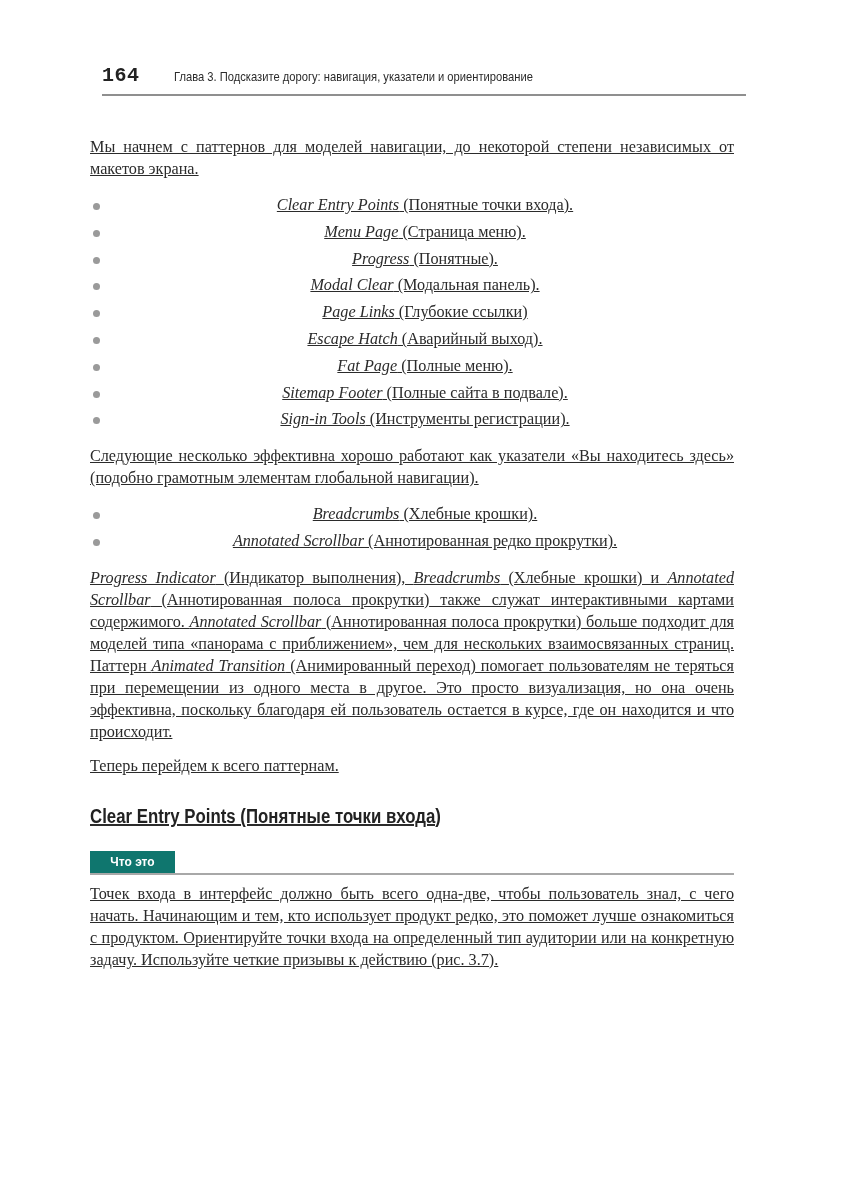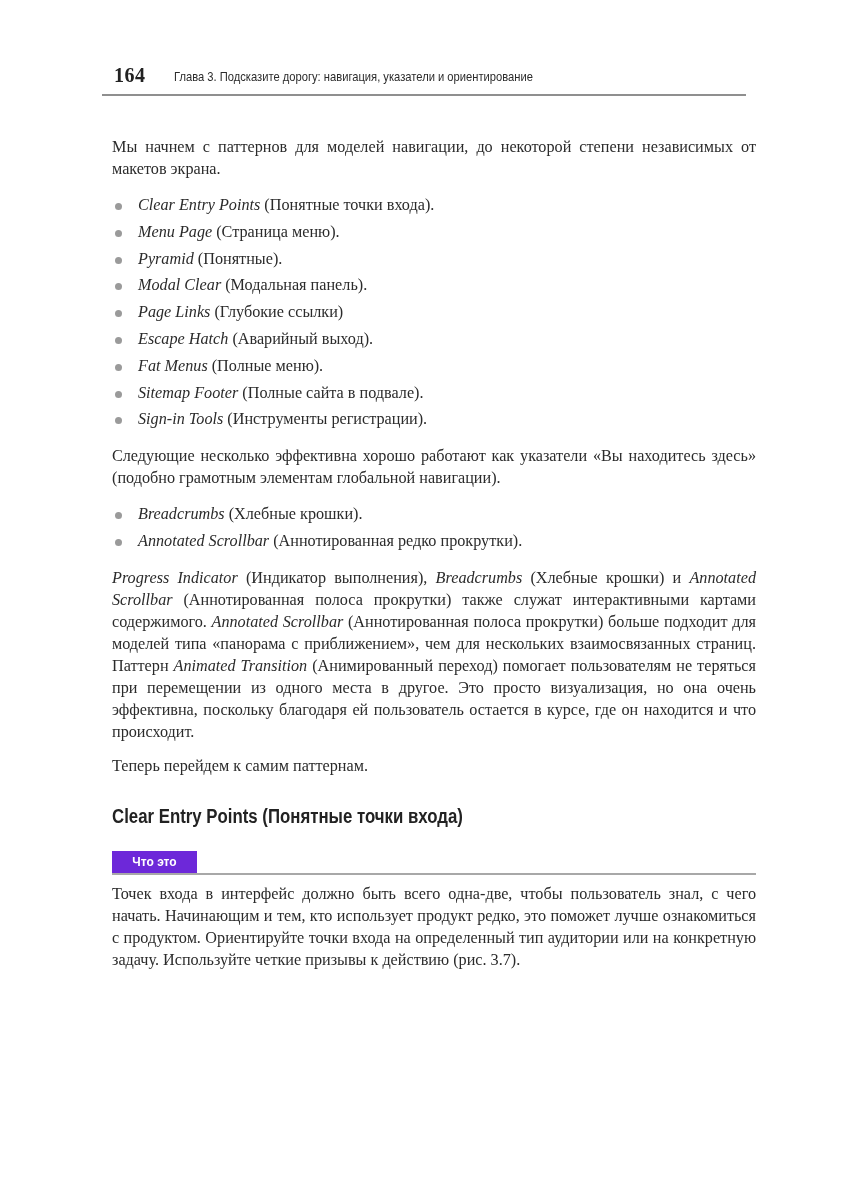--- a/index.html
+++ b/index.html
@@ -7,92 +7,92 @@
       width: 849px; height: 1200px; background: #ffffff;
       position: relative; overflow: hidden;
       color: #2b2b2b;
       font-family: "Liberation Serif", "DejaVu Serif", serif;
     }
     .header {
       position: absolute; left: 102px; top: 64px; width: 644px; height: 30px;
       border-bottom: 2px solid #8f8f8f;
     }
     .page-num {
-      position: absolute; left: 12px; top: 0;
-      font-family: Liberation Serif, serif;
+      position: absolute; left: 0; top: 0;
+      font-family: Liberation Mono, monospace;
       font-weight: bold; font-size: 20px; color: #222; letter-spacing: 0.5px;
     }
     .running-title {
       position: absolute; left: 72px; top: 5px;
       font-family: "Liberation Sans", "DejaVu Sans", sans-serif;
       font-size: 13px; color: #2b2b2b; transform: scaleX(0.86); transform-origin: left top;
       white-space: nowrap;
     }
     .content {
-      position: absolute; left: 112px; top: 136px; width: 644px;
-      font-size: 16.2px; line-height: 22px;
+      position: absolute; left: 90px; top: 136px; width: 644px;
+      font-size: 16.2px; line-height: 22px; text-decoration: underline;
     }
     p { margin: 0; text-align: justify; }
     .p-gap { margin-bottom: 12px; }
-    ul { list-style: none; margin: 0 0 12px 0; padding: 0; }
+    ul { list-style: none; margin: 0 0 12px 0; padding: 0; text-align: center; }
     li { position: relative; padding-left: 26px; line-height: 26.8px; }
     .bullet {
       position: absolute; left: 3px; top: 11px; width: 7px; height: 7px;
       border-radius: 50%; background: #9a9a9a;
     }
     .it { font-style: italic; }
     .section-title {
       font-family: "Liberation Sans", "DejaVu Sans", sans-serif;
       font-weight: bold; font-size: 20px; color: #222;
       margin-top: 28px; margin-bottom: 24px;
       transform: scaleX(0.84); transform-origin: left top; white-space: nowrap;
     }
     .tab-bar {
       position: relative; height: 22px; border-bottom: 2px solid #a8a8a8; margin-bottom: 8px;
     }
     .tab {
       position: absolute; left: 0; top: 0; height: 22px; width: 85px;
-      background: #6d28d9; color: #ffffff;
+      background: #0f766e; color: #ffffff;
       font-family: "Liberation Sans", "DejaVu Sans", sans-serif; font-weight: bold;
       font-size: 12px; line-height: 22px; text-align: center;
     }
   </style>
 </head>
 <body>
 
 <div class="header">
   <span class="page-num">164</span>
   <span class="running-title">Глава 3. Подсказите дорогу: навигация, указатели и ориентирование</span>
 </div>
 
 <div class="content">
   <p class="p-gap">Мы начнем с паттернов для моделей навигации, до некоторой степени независимых от макетов экрана.</p>
 
   <ul>
     <li><span class="bullet"></span><span class="it">Clear Entry Points</span><span> (Понятные точки входа).</span></li>
     <li><span class="bullet"></span><span class="it">Menu Page</span><span> (Страница меню).</span></li>
-    <li><span class="bullet"></span><span class="it">Pyramid</span><span> (Понятные).</span></li>
+    <li><span class="bullet"></span><span class="it">Progress</span><span> (Понятные).</span></li>
     <li><span class="bullet"></span><span class="it">Modal Clear</span><span> (Модальная панель).</span></li>
     <li><span class="bullet"></span><span class="it">Page Links</span><span> (Глубокие ссылки)</span></li>
     <li><span class="bullet"></span><span class="it">Escape Hatch</span><span> (Аварийный выход).</span></li>
-    <li><span class="bullet"></span><span class="it">Fat Menus</span><span> (Полные меню).</span></li>
+    <li><span class="bullet"></span><span class="it">Fat Page</span><span> (Полные меню).</span></li>
     <li><span class="bullet"></span><span class="it">Sitemap Footer</span><span> (Полные сайта в подвале).</span></li>
     <li><span class="bullet"></span><span class="it">Sign-in Tools</span><span> (Инструменты регистрации).</span></li>
   </ul>
 
   <p class="p-gap">Следующие несколько эффективна хорошо работают как указатели «Вы находитесь здесь» (подобно грамотным элементам глобальной навигации).</p>
 
   <ul>
     <li><span class="bullet"></span><span class="it">Breadcrumbs</span><span> (Хлебные крошки).</span></li>
     <li><span class="bullet"></span><span class="it">Annotated Scrollbar</span><span> (Аннотированная редко прокрутки).</span></li>
   </ul>
 
   <p class="p-gap"><span class="it">Progress Indicator</span><span> (Индикатор выполнения), </span><span class="it">Breadcrumbs</span><span> (Хлебные крошки) и </span><span class="it">Annotated Scrollbar</span><span> (Аннотированная полоса прокрутки) также служат интерактивными картами содержимого. </span><span class="it">Annotated Scrollbar</span><span> (Аннотированная полоса прокрутки) больше подходит для моделей типа «панорама с приближением», чем для нескольких взаимосвязанных страниц. Паттерн </span><span class="it">Animated Transition</span><span> (Анимированный переход) помогает пользователям не теряться при перемещении из одного места в другое. Это просто визуализация, но она очень эффективна, поскольку благодаря ей пользователь остается в курсе, где он находится и что происходит.</span></p>
 
-  <p>Теперь перейдем к самим паттернам.</p>
+  <p>Теперь перейдем к всего паттернам.</p>
 
   <div class="section-title">Clear Entry Points (Понятные точки входа)</div>
 
   <div class="tab-bar">
     <div class="tab">Что это</div>
   </div>
 
   <p>Точек входа в интерфейс должно быть всего одна-две, чтобы пользователь знал, с чего начать. Начинающим и тем, кто использует продукт редко, это поможет лучше ознакомиться с продуктом. Ориентируйте точки входа на определенный тип аудитории или на конкретную задачу. Используйте четкие призывы к действию (рис. 3.7).</p>
 </div>
 

